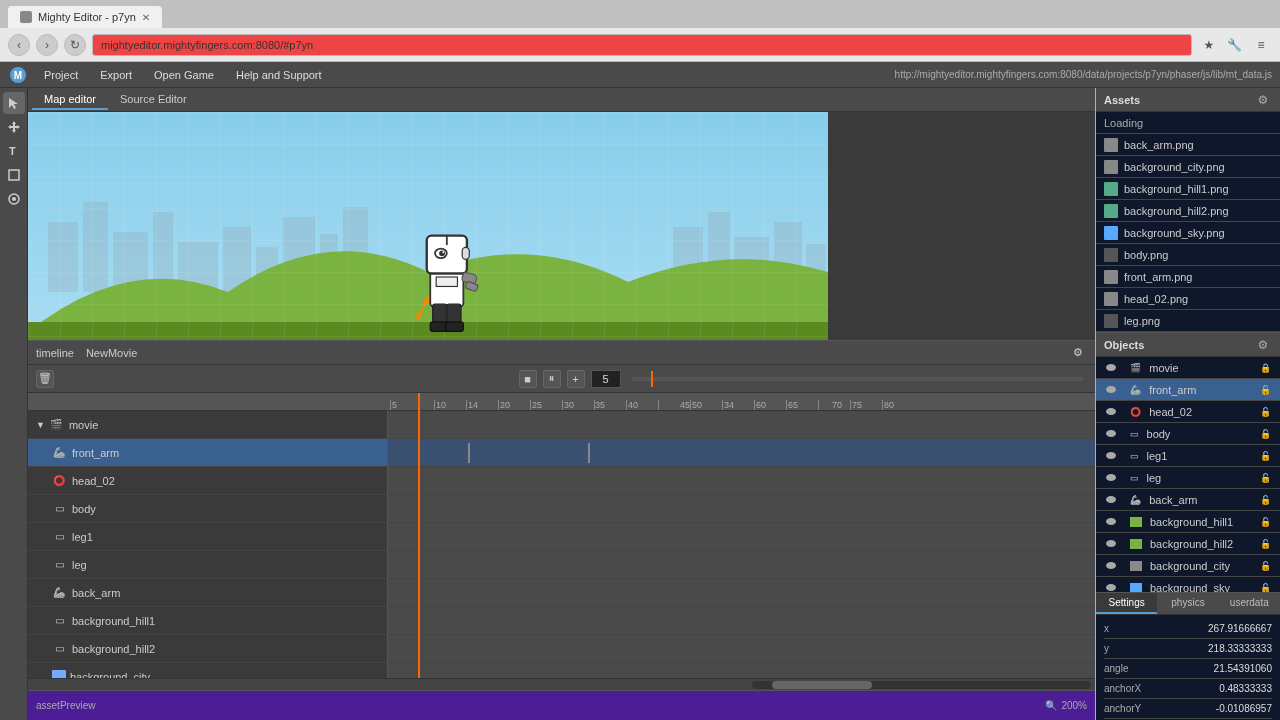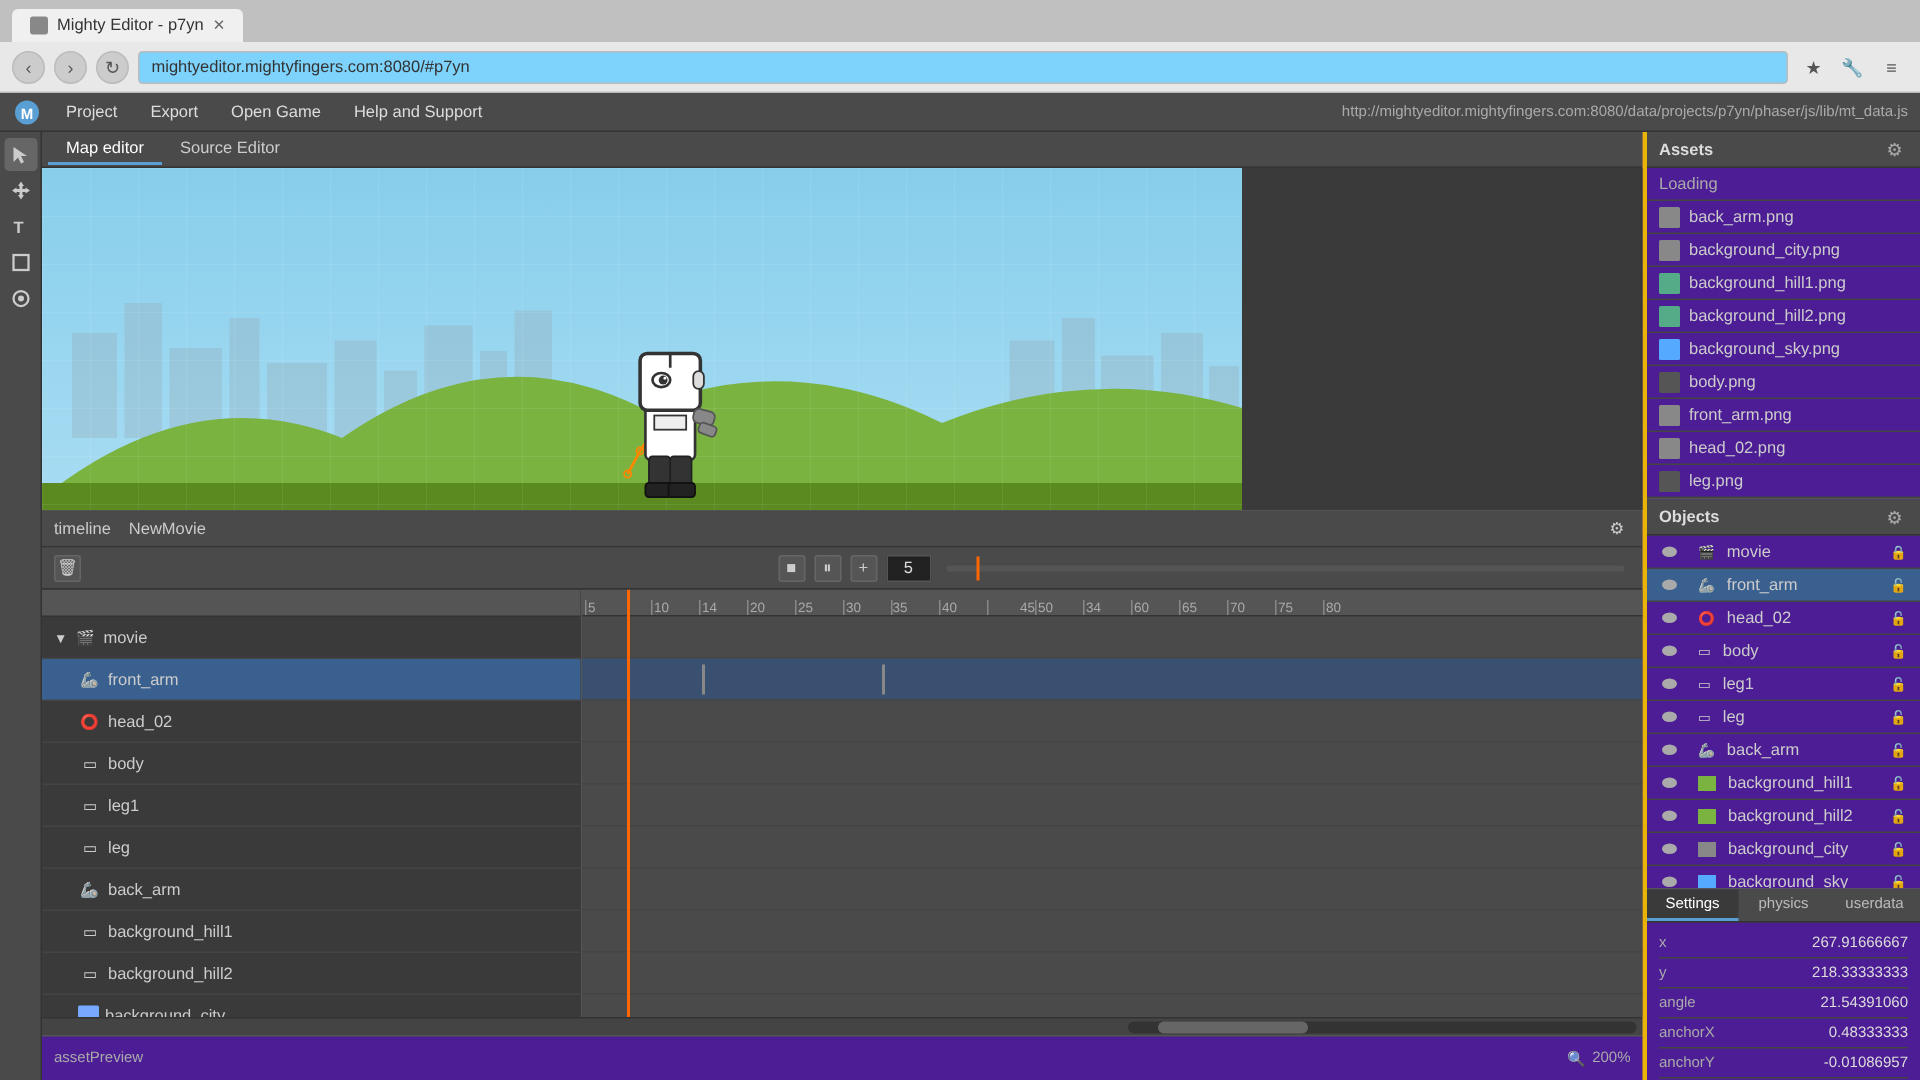--- a/index.html
+++ b/index.html
@@ -6,21 +6,21 @@
     body { font-family: Arial, sans-serif; font-size: 11px; background: #3a3a3a; color: #ccc; overflow: hidden; width: 1280px; height: 720px; }
 
     
     .browser-chrome { background: #d6d6d6; height: 62px; display: flex; flex-direction: column; }
     .browser-tab-bar { background: #c0c0c0; height: 28px; display: flex; align-items: flex-end; padding: 0 8px; }
     .browser-tab { background: #f0f0f0; border-radius: 4px 4px 0 0; padding: 4px 12px; font-size: 11px; color: #333; display: flex; align-items: center; gap: 6px; height: 22px; }
     .browser-tab .tab-favicon { width: 12px; height: 12px; background: #888; border-radius: 2px; }
     .browser-tab .tab-close { color: #666; font-size: 10px; cursor: pointer; }
     .browser-toolbar { background: #e8e8e8; height: 34px; display: flex; align-items: center; padding: 0 8px; gap: 6px; border-bottom: 1px solid #bbb; }
     .browser-nav-btn { width: 22px; height: 22px; background: #ccc; border-radius: 50%; display: flex; align-items: center; justify-content: center; cursor: pointer; color: #555; font-size: 12px; border: 1px solid #bbb; }
-    .browser-address { flex: 1; height: 22px; background: #7dd3fc; border: 1px solid #bbb; border-radius: 3px; padding: 0 8px; font-size: 11px; color: #333; display: flex; align-items: center; }
+    .browser-address { flex: 1; height: 22px; background: #ef4444; border: 1px solid #bbb; border-radius: 3px; padding: 0 8px; font-size: 11px; color: #333; display: flex; align-items: center; }
     .browser-actions { display: flex; gap: 4px; }
     .browser-action-btn { width: 22px; height: 22px; display: flex; align-items: center; justify-content: center; cursor: pointer; color: #555; font-size: 12px; }
 
     
     .app-menu { background: #4a4a4a; height: 26px; display: flex; align-items: center; padding: 0 8px; gap: 2px; border-bottom: 1px solid #333; }
     .app-logo { width: 20px; height: 20px; display: flex; align-items: center; justify-content: center; margin-right: 4px; }
     .menu-item { padding: 3px 10px; color: #ddd; cursor: pointer; font-size: 11px; border-radius: 3px; }
     .url-bar { margin-left: auto; font-size: 10px; color: #aaa; }
 
     
@@ -78,21 +78,21 @@
     .track-row { height: 28px; border-bottom: 1px solid #444; position: relative; }
     .track-row.selected { background: #3a5070; }
     .playhead { position: absolute; top: 0; bottom: 0; width: 2px; background: #ff6600; z-index: 10; }
 
     
     .asset-preview { background: #4c1d95; height: 30px; display: flex; align-items: center; padding: 0 8px; border-top: 1px solid #555; font-size: 10px; color: #aaa; }
     .zoom-display { margin-left: auto; display: flex; align-items: center; gap: 4px; }
     .zoom-icon { font-size: 10px; }
 
     
-    .right-panel { width: 185px; background: #4c1d95; border-left: 3px solid #eab308; display: flex; flex-direction: column; }
+    .right-panel { width: 185px; background: #0f172a; border-left: 1px solid #eab308; display: flex; flex-direction: column; }
 
     
     .assets-section { height: 290px; border-bottom: 1px solid #555; display: flex; flex-direction: column; }
     .panel-header { background: #4a4a4a; height: 24px; display: flex; align-items: center; padding: 0 8px; border-bottom: 1px solid #333; }
     .panel-title { font-size: 11px; color: #ddd; font-weight: bold; flex: 1; }
     .panel-settings { width: 18px; height: 18px; display: flex; align-items: center; justify-content: center; cursor: pointer; font-size: 12px; color: #aaa; }
 
     .assets-list { flex: 1; overflow-y: auto; }
     .asset-item { height: 22px; display: flex; align-items: center; padding: 0 8px; border-bottom: 1px solid #444; font-size: 11px; color: #ccc; cursor: pointer; gap: 6px; }
     .asset-item.loading { color: #aaa; }
@@ -364,21 +364,21 @@
                 <div style="width: 32px; font-size: 9px; color: rgb(170, 170, 170); text-align: left; padding-left: 1px; border-left: 1px solid rgb(136, 136, 136);">20</div>
                 <div style="width: 32px; font-size: 9px; color: rgb(170, 170, 170); text-align: left; padding-left: 1px; border-left: 1px solid rgb(136, 136, 136);">25</div>
                 <div style="width: 32px; font-size: 9px; color: rgb(170, 170, 170); text-align: left; padding-left: 1px; border-left: 1px solid rgb(136, 136, 136);">30</div>
                 <div style="width: 32px; font-size: 9px; color: rgb(170, 170, 170); text-align: left; padding-left: 0; border-left: 1px solid rgb(136, 136, 136);">35</div>
                 <div style="width: 32px; font-size: 9px; color: rgb(170, 170, 170); text-align: left; padding-left: 1px; border-left: 1px solid rgb(136, 136, 136);">40</div>
                 <div style="width: 32px; font-size: 9px; color: rgb(170, 170, 170); text-align: right; padding-left: 1px; border-left: 1px solid rgb(136, 136, 136);">45</div>
                 <div style="width: 32px; font-size: 9px; color: rgb(170, 170, 170); text-align: left; padding-left: 1px; border-left: 1px solid rgb(136, 136, 136);">50</div>
                 <div style="width: 32px; font-size: 9px; color: rgb(170, 170, 170); text-align: left; padding-left: 1px; border-left: 1px solid rgb(136, 136, 136);">34</div>
                 <div style="width: 32px; font-size: 9px; color: rgb(170, 170, 170); text-align: left; padding-left: 1px; border-left: 1px solid rgb(136, 136, 136);">60</div>
                 <div style="width: 32px; font-size: 9px; color: rgb(170, 170, 170); text-align: left; padding-left: 1px; border-left: 1px solid rgb(136, 136, 136);">65</div>
-                <div style="width: 32px; font-size: 9px; color: rgb(170, 170, 170); text-align: left; padding-left: 1px; border-left: 1px solid rgb(136, 136, 136);">70</div>
+                <div style="width: 32px; font-size: 9px; color: rgb(170, 170, 170); text-align: left; padding-left: 13px; border-left: 1px solid rgb(136, 136, 136);">70</div>
                 <div style="width: 32px; font-size: 9px; color: rgb(170, 170, 170); text-align: left; padding-left: 1px; border-left: 1px solid rgb(136, 136, 136);">75</div>
                 <div style="width: 32px; font-size: 9px; color: rgb(170, 170, 170); text-align: left; padding-left: 1px; border-left: 1px solid rgb(136, 136, 136);">80</div>
               </div>
           </div>
 
           <div class="playhead" style="left:30px;top:0;"></div>
 
           <div class="track-row"></div>
           <div class="track-row selected" style="position:relative;">
             <div style="position:absolute;left:80px;width:2px;height:20px;top:4px;background:#888;"></div>

